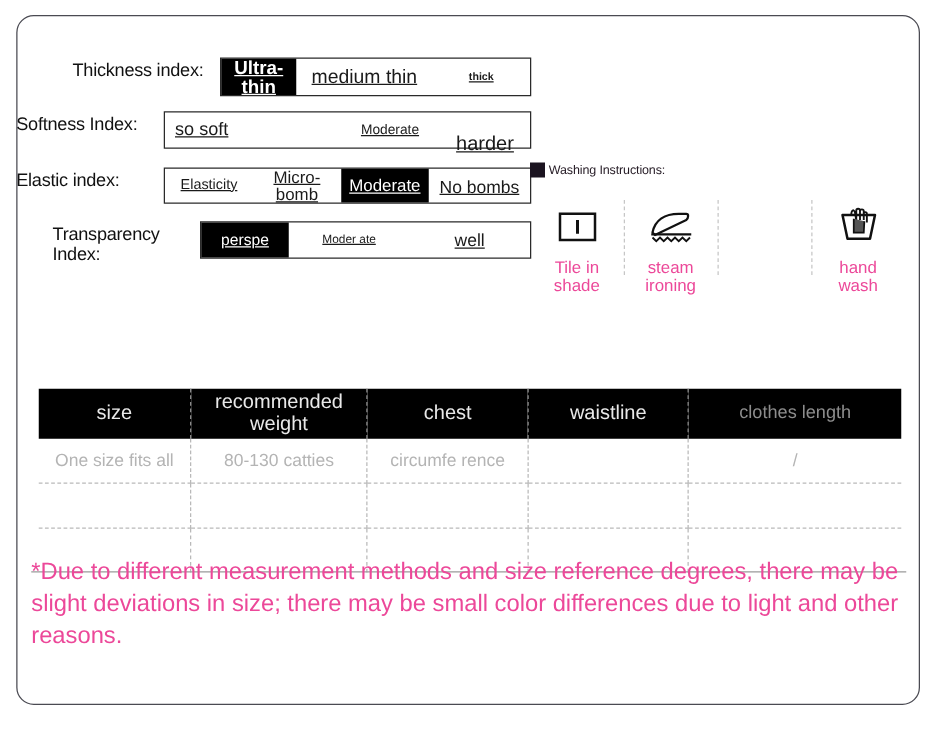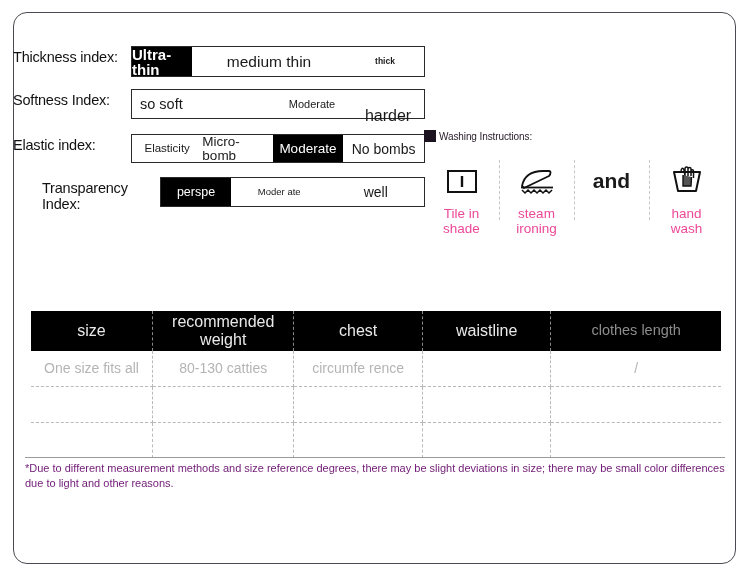--- a/index.html
+++ b/index.html
@@ -56,37 +56,38 @@
     background: #fff;
     box-sizing: border-box;
     display: flex;
     overflow: visible;
   }
   .seg {
     position: relative;
     display: flex;
     align-items: center;
     justify-content: center;
-    text-align: left;
+    text-align: center;
     box-sizing: border-box;
     line-height: 1.0;
+    text-decoration: underline;
   }
   .seg.on {
     background: #000;
     color: #fff;
   }
   .seg-txt {
     display: block;
     position: relative;
     z-index: 3;
   }
 
   
   .row-thickness { margin-bottom: 12px; }
-  .row-thickness .idx-label { width: 118px; font-size: 14.5px; }
+  .row-thickness .idx-label { width: 118px; font-size: 14.5px; margin-left: 45px; }
   .row-thickness .bar { height: 31px; }
   .row-thickness .seg:nth-child(1) { flex: 0 0 60px; font-size: 15px; font-weight: 600; }
   .row-thickness .seg:nth-child(2) { flex: 1 1 auto; font-size: 15.5px; }
   .row-thickness .seg:nth-child(3) { flex: 0 0 78px; font-size: 8.5px; font-weight: 700; }
 
   
   .row-softness { margin-bottom: 15px; }
   .row-softness .idx-label { width: 118px; font-size: 14.5px; }
   .row-softness .bar { height: 30px; }
   .row-softness .seg:nth-child(1) { flex: 0 0 72px; font-size: 14.5px; justify-content: flex-start; padding-left: 8px; }
@@ -211,25 +212,25 @@
   .tbl-rule {
     position: absolute;
     left: 25px;
     top: 457px;
     width: 700px;
     border-top: 1.3px solid #9a9a9a;
   }
   .note {
     position: absolute;
     left: 25px;
-    top: 461px;
+    top: 445px;
     width: 704px;
-    font-size: 11px;
+    font-size: 19px;
     line-height: 1.35;
-    color: #701a75;
+    color: #ec4899;
   }
 </style>
 </head>
 <body>
 
 <div class="card"></div>
 
 <div class="indexes">
 
   <div class="idx-row row-thickness">
@@ -329,21 +330,20 @@
           <path d="M6 22 C8 12, 16 7, 27 7 L33 7 C35 7, 35 10, 33 12 L8 24 Z" fill="none" stroke="#111" stroke-width="1.8" stroke-linejoin="round"></path>
           <line x1="5" y1="23.5" x2="37" y2="23.5" stroke="#111" stroke-width="1.8"></line>
           <path d="M6 26 l3 3 l3 -3 l3 3 l3 -3 l3 3 l3 -3 l3 3 l3 -3 l3 3 l3 -3" fill="none" stroke="#111" stroke-width="1.5"></path>
         </svg>
       </div>
       <div class="wash-cap">steam
 ironing</div>
     </div>
 
     <div class="wash-item bleach">
-      <div class="wash-glyph">and</div>
     </div>
 
     <div class="wash-item">
       <div class="wash-glyph">
         <svg width="36" height="34" viewBox="0 0 36 34">
           <path d="M5 8 L31 8 L27 27 L9 27 Z" fill="none" stroke="#111" stroke-width="2" stroke-linejoin="round"></path>
           <path d="M12 8 C12 4, 14 3, 15 6 L16 12 M16 12 L16 4.5 C16 2.5, 19 2.5, 19 4.5 L19 12
                    M19 12 L19 5 C19 3, 22 3, 22 5 L22 12 M22 12 L22 7 C22 5.3, 24.5 5.3, 24.5 7 L24.5 14" fill="none" stroke="#111" stroke-width="1.5" stroke-linejoin="round"></path>
           <path d="M14 11 L14 22 L22 22 L22.5 13" fill="#555" stroke="#111" stroke-width="1.4"></path>
         </svg>

